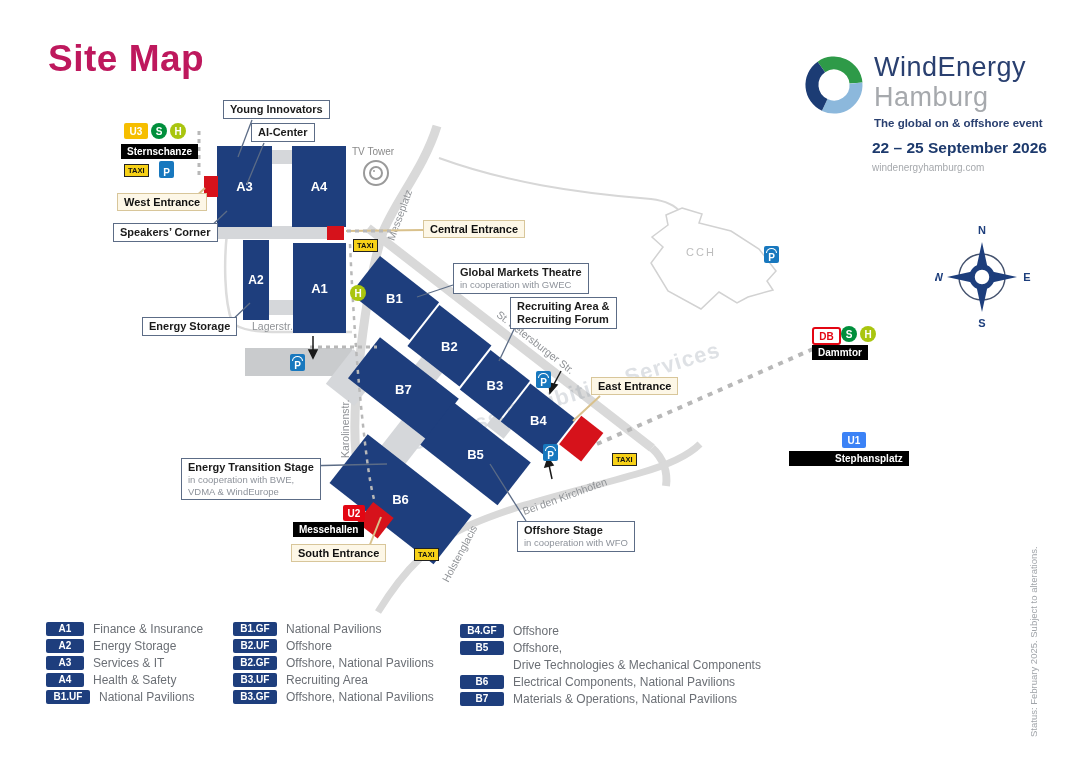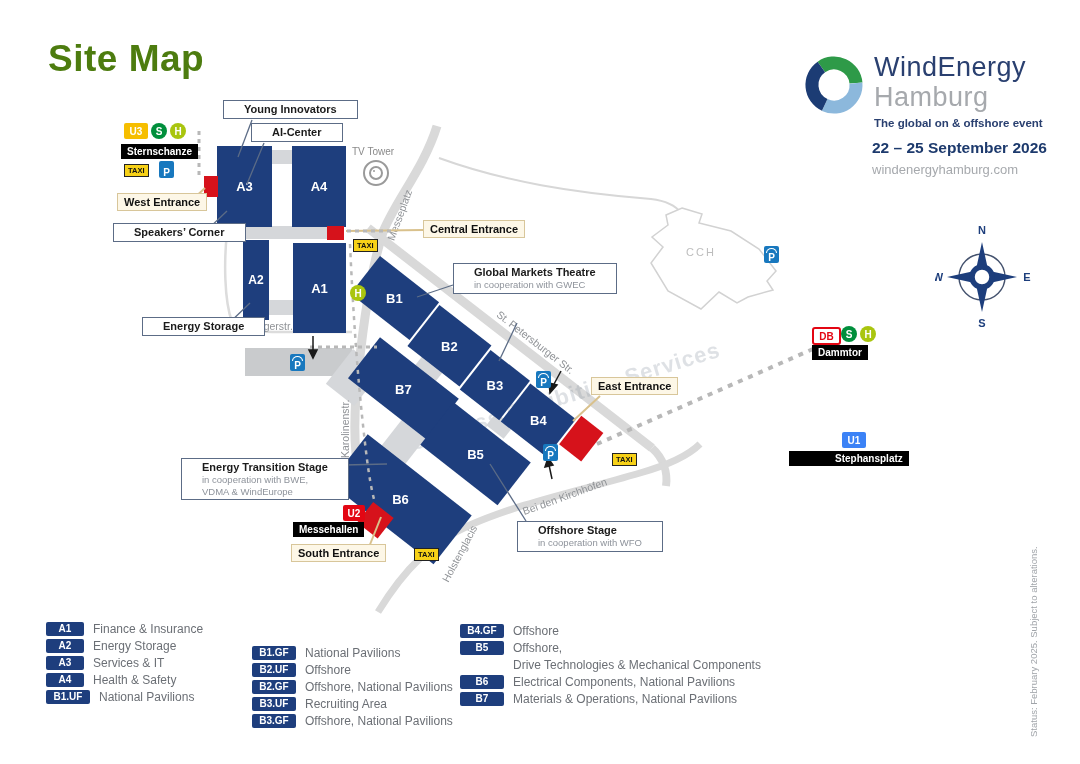--- a/index.html
+++ b/index.html
@@ -1,35 +1,35 @@
 <!DOCTYPE html>
 <html><head>
 <meta charset="utf-8">
 <style>
   html,body{margin:0;padding:0;background:#fff;}
   .page{position:relative;width:1080px;height:764px;background:#fff;overflow:hidden;
         font-family:"Liberation Sans", sans-serif;}
   
-  .title{position:absolute;left:48px;top:38px;font-size:37px;font-weight:bold;color:#4d7c0f;letter-spacing:.5px;}
+  .title{position:absolute;left:48px;top:38px;font-size:37px;font-weight:bold;color:#be185d;letter-spacing:.5px;}
   .brand-name1{position:absolute;left:874px;top:52px;font-size:27px;color:#2a4070;letter-spacing:.5px;}
   .brand-name2{position:absolute;left:874px;top:82px;font-size:27px;color:#a6a9ad;letter-spacing:.5px;}
   .brand-tag{position:absolute;left:874px;top:117px;font-size:11.5px;font-weight:bold;color:#2a4070;}
   .brand-dates{position:absolute;left:872px;top:139px;font-size:15.5px;font-weight:bold;color:#1d3a6d;}
-  .brand-url{position:absolute;left:872px;top:162px;font-size:13px;color:#a6a9ad;}
+  .brand-url{position:absolute;left:872px;top:162px;font-size:10px;color:#a6a9ad;}
   
   .hall{position:absolute;background:#1e3e7d;display:flex;align-items:center;justify-content:center;
         color:#fff;font-weight:bold;font-size:13px;z-index:3;}
   .hall.small{font-size:12px;}
   .b-group{position:absolute;left:380px;top:256px;width:0;height:0;transform:rotate(38deg);transform-origin:0 0;z-index:3;}
   .b-group .hall span{transform:rotate(-38deg);}
   .red-block{position:absolute;background:#d6121b;z-index:4;}
   .connector{position:absolute;background:#d5d7da;z-index:2;}
   .gray-strip{position:absolute;background:#c9cbcd;z-index:2;}
   
-  .label-white{position:absolute;background:#fff;border:1.5px solid #5c6c86;padding:2px 20px;
+  .label-white{position:absolute;background:#fff;border:1.5px solid #5c6c86;padding:2px 6px;
         font-size:11px;font-weight:bold;color:#1b1b1b;line-height:1.2;z-index:6;white-space:nowrap;}
   .label-white .sub{display:block;font-weight:normal;font-size:9.5px;color:#8e939b;}
   .label-cream{position:absolute;background:#fdf7e7;border:1px solid #d8c69a;padding:2px 6px;
         font-size:11px;font-weight:bold;color:#111;z-index:6;white-space:nowrap;}
   .badge-black{position:absolute;background:#000;color:#fff;font-size:10px;font-weight:bold;
         padding:2px 6px;z-index:6;white-space:nowrap;}
   .icon-u{position:absolute;width:24px;height:16px;border-radius:2px;color:#fff;font-weight:bold;font-size:10px;
         display:flex;align-items:center;justify-content:center;z-index:6;}
   .icon-round{position:absolute;width:16px;height:16px;border-radius:50%;color:#fff;font-weight:bold;font-size:10px;
         display:flex;align-items:center;justify-content:center;z-index:6;}
@@ -208,20 +208,24 @@
 
   <div class="label-cream" style="left:423px;top:220px;">Central Entrance</div>
   <div class="icon-taxi" style="left:353px;top:239px;">TAXI</div>
   <div class="icon-round" style="left:350px;top:285px;background:#a9c50f;">H</div>
   <div class="icon-p covered" style="left:290px;top:354px;">P</div>
 
   <div class="label-white" style="left:453px;top:263px;">
     <span>Global Markets Theatre</span>
     <span class="sub">in cooperation with GWEC</span>
   </div>
+  <div class="label-white" style="left:510px;top:297px;">
+    <span>Recruiting Area &amp;</span><br>
+    <span>Recruiting Forum</span>
+  </div>
   <div class="icon-p covered" style="left:536px;top:371px;">P</div>
   <div class="label-cream" style="left:591px;top:377px;">East Entrance</div>
   <div class="icon-p covered" style="left:543px;top:444px;">P</div>
   <div class="icon-taxi" style="left:414px;top:548px;">TAXI</div>
   <div class="icon-taxi" style="left:612px;top:453px;">TAXI</div>
 
   <div class="label-white" style="left:181px;top:458px;">
     <span>Energy Transition Stage</span>
     <span class="sub">in cooperation with BWE,</span>
     <span class="sub">VDMA &amp; WindEurope</span>
@@ -274,21 +278,21 @@
       </div>
     <div class="lg-row">
         <div class="lg-badge w38">A4</div>
         <div class="lg-text">Health &amp; Safety</div>
       </div>
     <div class="lg-row">
         <div class="lg-badge">B1.UF</div>
         <div class="lg-text">National Pavilions</div>
       </div>
   </div>
-  <div class="legend-col" style="left:252px;top:620px;margin-top:24px;">
+  <div class="legend-col" style="left:233px;top:620px;">
     <div class="lg-row">
         <div class="lg-badge">B1.GF</div>
         <div class="lg-text">National Pavilions</div>
       </div>
     <div class="lg-row">
         <div class="lg-badge">B2.UF</div>
         <div class="lg-text">Offshore</div>
       </div>
     <div class="lg-row">
         <div class="lg-badge">B2.GF</div>

